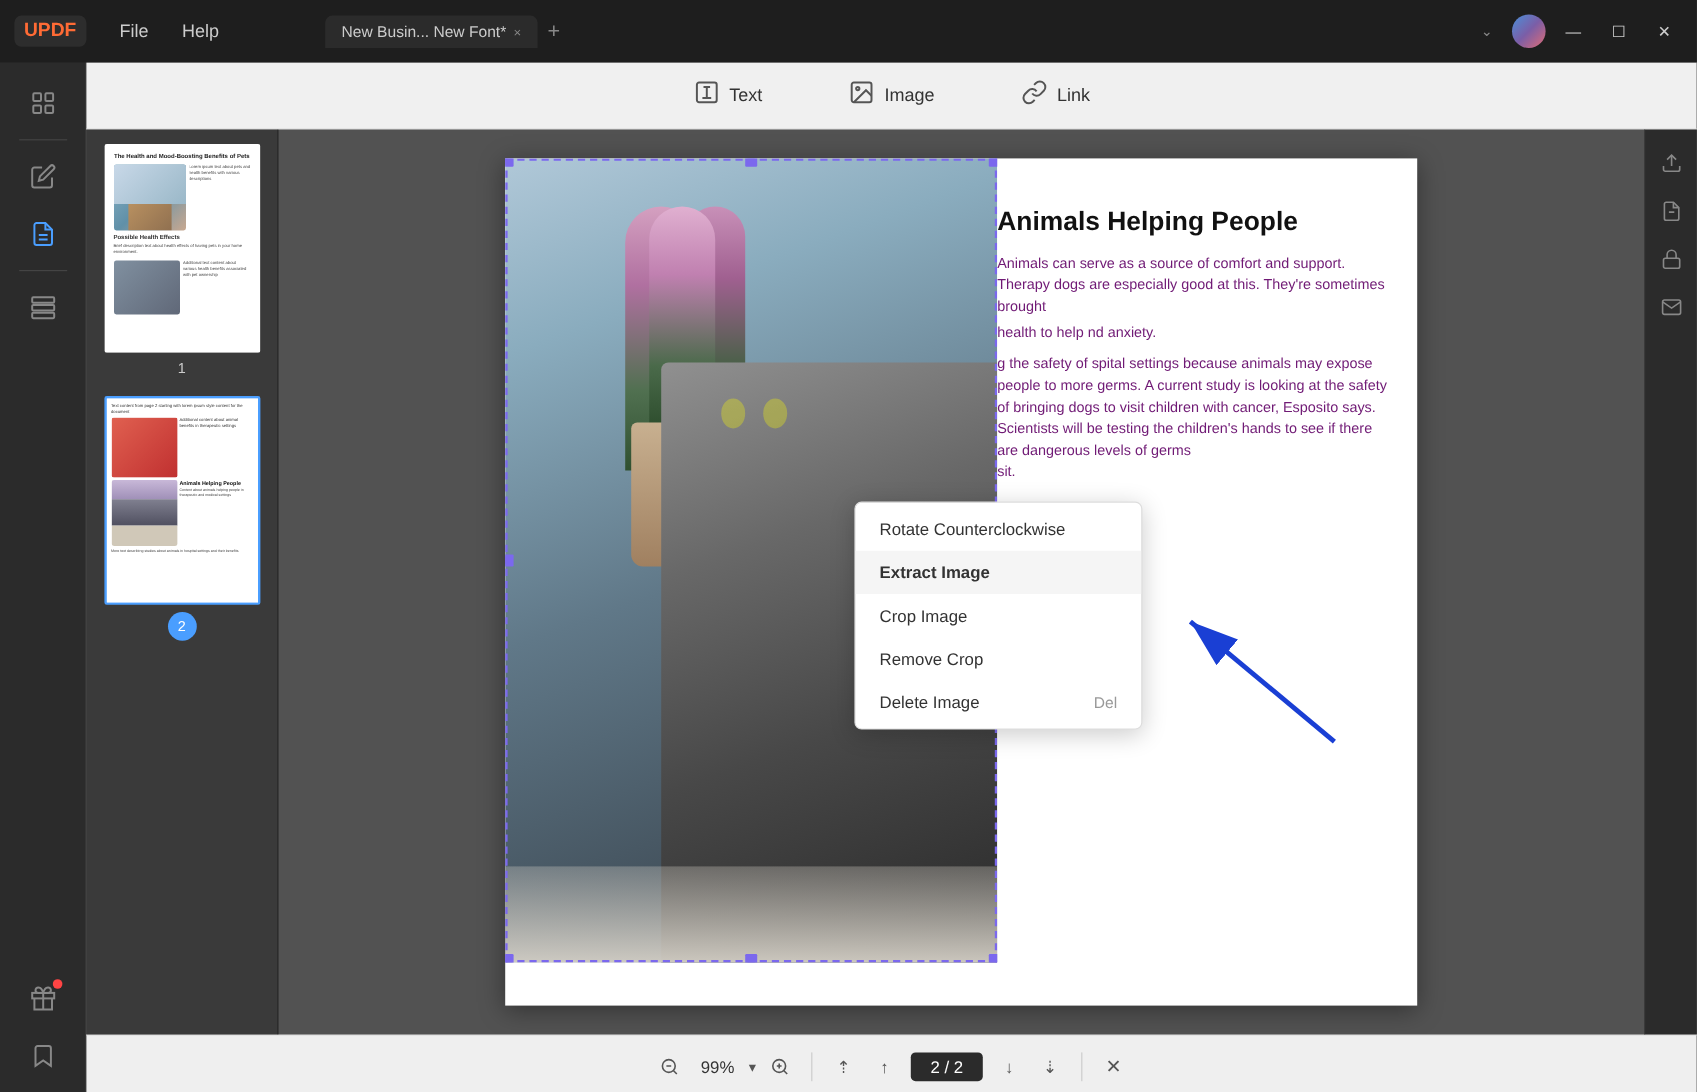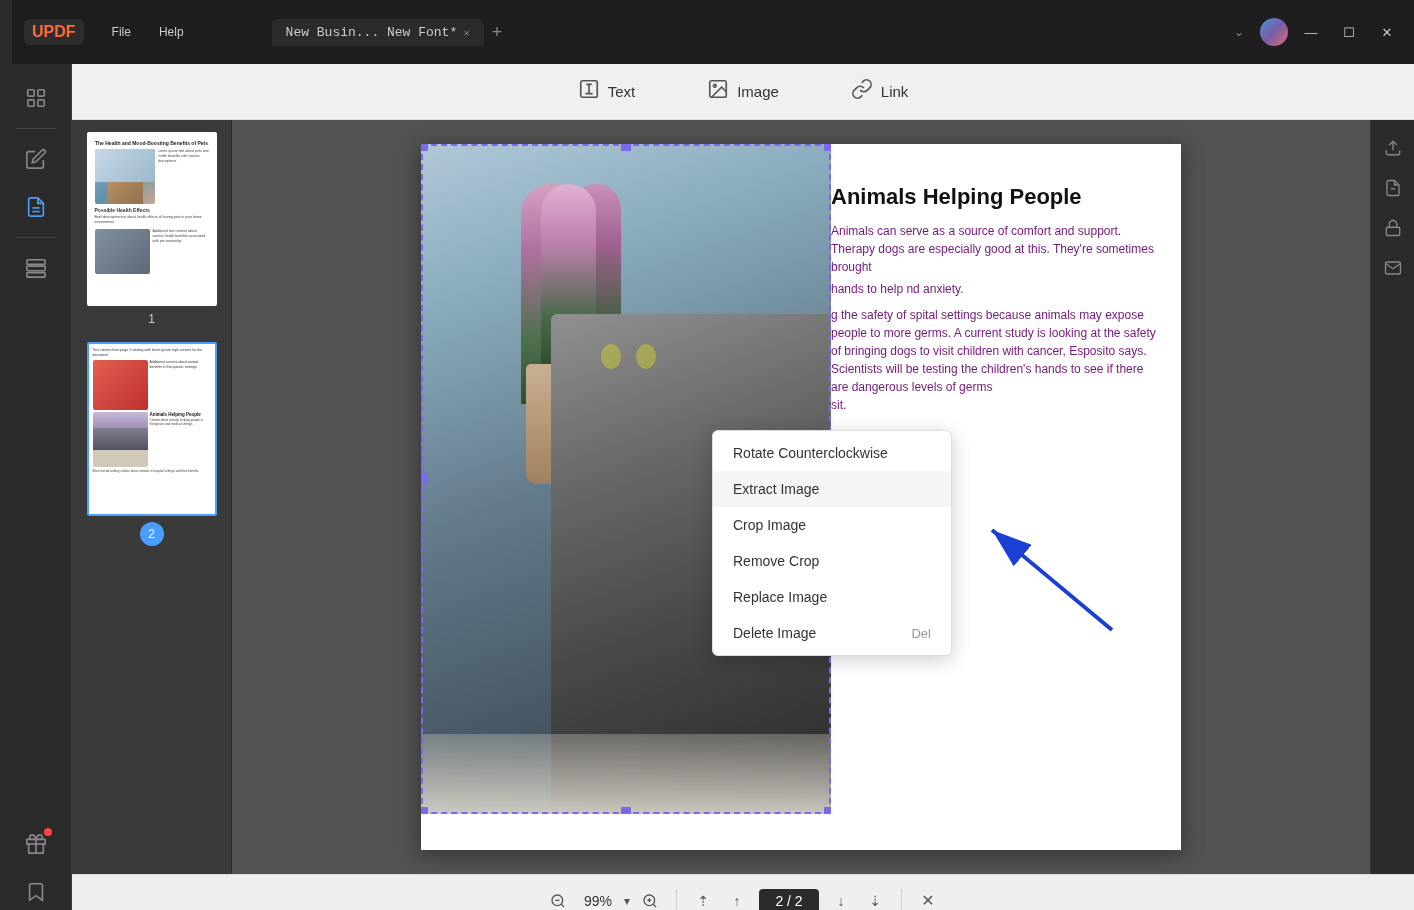--- a/index.html
+++ b/index.html
@@ -1,27 +1,27 @@
 <!DOCTYPE html>
 <html><head>
   <meta charset="utf-8">
   <style>
     * { box-sizing: border-box; margin: 0; padding: 0; }
     body { font-family: -apple-system, BlinkMacSystemFont, 'Segoe UI', sans-serif; background: #2b2b2b; width: 1414px; height: 910px; overflow: hidden; }
 
     
     .titlebar {
-      display: flex; align-items: center; background: #1e1e1e; height: 64px;
-      padding: 0 12px; gap: 16px; position: relative; margin-left: 12px;
+      display: flex; align-items: center; background: #1e1e1e; height: 52px;
+      padding: 0 12px; gap: 16px; position: relative;
     }
     .updf-logo { font-weight: 900; font-size: 16px; color: #ff6b35; background: #2d2d2d; padding: 4px 8px; border-radius: 6px; }
     .titlebar-menu { display: flex; gap: 4px; }
-    .titlebar-menu-item { color: #ccc; font-size: 12px; padding: 6px 12px; cursor: pointer; border-radius: 4px; }
+    .titlebar-menu-item { color: #ccc; font-size: 15px; padding: 6px 12px; cursor: pointer; border-radius: 4px; }
     .tab-bar { display: flex; align-items: center; margin-left: 60px; gap: 0; }
-    .tab { display: flex; align-items: flex-end; background: #2b2b2b; color: #ccc; font-size: 13px; padding: 6px 14px; border-radius: 6px 6px 0 0; gap: 6px; cursor: pointer; font-family: Liberation Mono, monospace; }
+    .tab { display: flex; align-items: flex-end; background: #2b2b2b; color: #ccc; font-size: 13px; padding: 6px 14px; border-radius: 6px 6px 0 0; gap: 6px; cursor: pointer; }
     .tab-close { font-size: 11px; color: #888; cursor: pointer; }
     .tab-add { color: #888; font-size: 18px; padding: 0 8px; cursor: pointer; }
     .titlebar-controls { margin-left: auto; display: flex; align-items: center; gap: 8px; }
     .titlebar-btn { width: 30px; height: 22px; display: flex; align-items: center; justify-content: center; color: #ccc; cursor: pointer; font-size: 13px; border-radius: 3px; }
     .dropdown-icon { color: #888; font-size: 12px; margin-right: 8px; }
     .avatar { width: 28px; height: 28px; border-radius: 50%; background: linear-gradient(135deg, #4a90d9, #7b5ea7, #e06c75); }
 
     
     .main-layout { display: flex; height: calc(910px - 48px); }
 
@@ -300,46 +300,42 @@
               <div class="selection-handle sel-bl" style="width:10px;height:10px;background:#7b68ee;position:absolute;bottom:-5px;left:-5px;"></div>
               <div class="selection-handle sel-bm" style="width:10px;height:10px;background:#7b68ee;position:absolute;bottom:-5px;left:50%;transform:translateX(-50%);"></div>
               <div class="selection-handle sel-br" style="width:10px;height:10px;background:#7b68ee;position:absolute;bottom:-5px;right:-5px;"></div>
             </div>
           </div>
 
           <div style="position:absolute; top:40px; right:20px; width:330px;">
             <div class="page-title">Animals Helping People</div>
             <div class="page-body">
               <span>Animals can serve as a source of comfort and support. Therapy dogs are especially good at this. They're sometimes brought</span>
-              <span style="display:block; margin-top:4px;">hands to help nd anxiety.</span>
+              <span style="display:block; margin-top:4px;">health to help nd anxiety.</span>
               <span style="display:block; margin-top:8px;">g the safety of spital settings because animals may expose people to more germs.  A  current study is looking at the safety of bringing dogs to visit children with cancer,  Esposito says. Scientists will be testing the children's hands to see if there are dangerous levels of  germs</span>
               <span style="display:block;">sit.</span>
             </div>
           </div>
         </div>
 
         <div class="context-menu" style="top: 310px; left: 480px;">
           <div class="context-menu-item">
             <span>Rotate Counterclockwise</span>
             <span class="context-menu-shortcut"></span>
           </div>
-          <div class="context-menu-item highlighted" style="background:#f5f5f5;">
+          <div class="context-menu-item highlighted" style="background:#f5f5f5;font-weight:bold;">
             <span>Extract Image</span>
             <span class="context-menu-shortcut"></span>
           </div>
           <div class="context-menu-item">
             <span>Crop Image</span>
             <span class="context-menu-shortcut"></span>
           </div>
           <div class="context-menu-item">
             <span>Remove Crop</span>
-            <span class="context-menu-shortcut"></span>
-          </div>
-          <div class="context-menu-item">
-            <span>Replace Image</span>
             <span class="context-menu-shortcut"></span>
           </div>
           <div class="context-menu-item">
             <span>Delete Image</span>
             <span class="context-menu-shortcut">Del</span>
           </div>
         </div>
 
         <svg style="position:absolute; top:350px; left:700px; pointer-events:none; z-index:50;" width="200" height="200">
           <defs>

